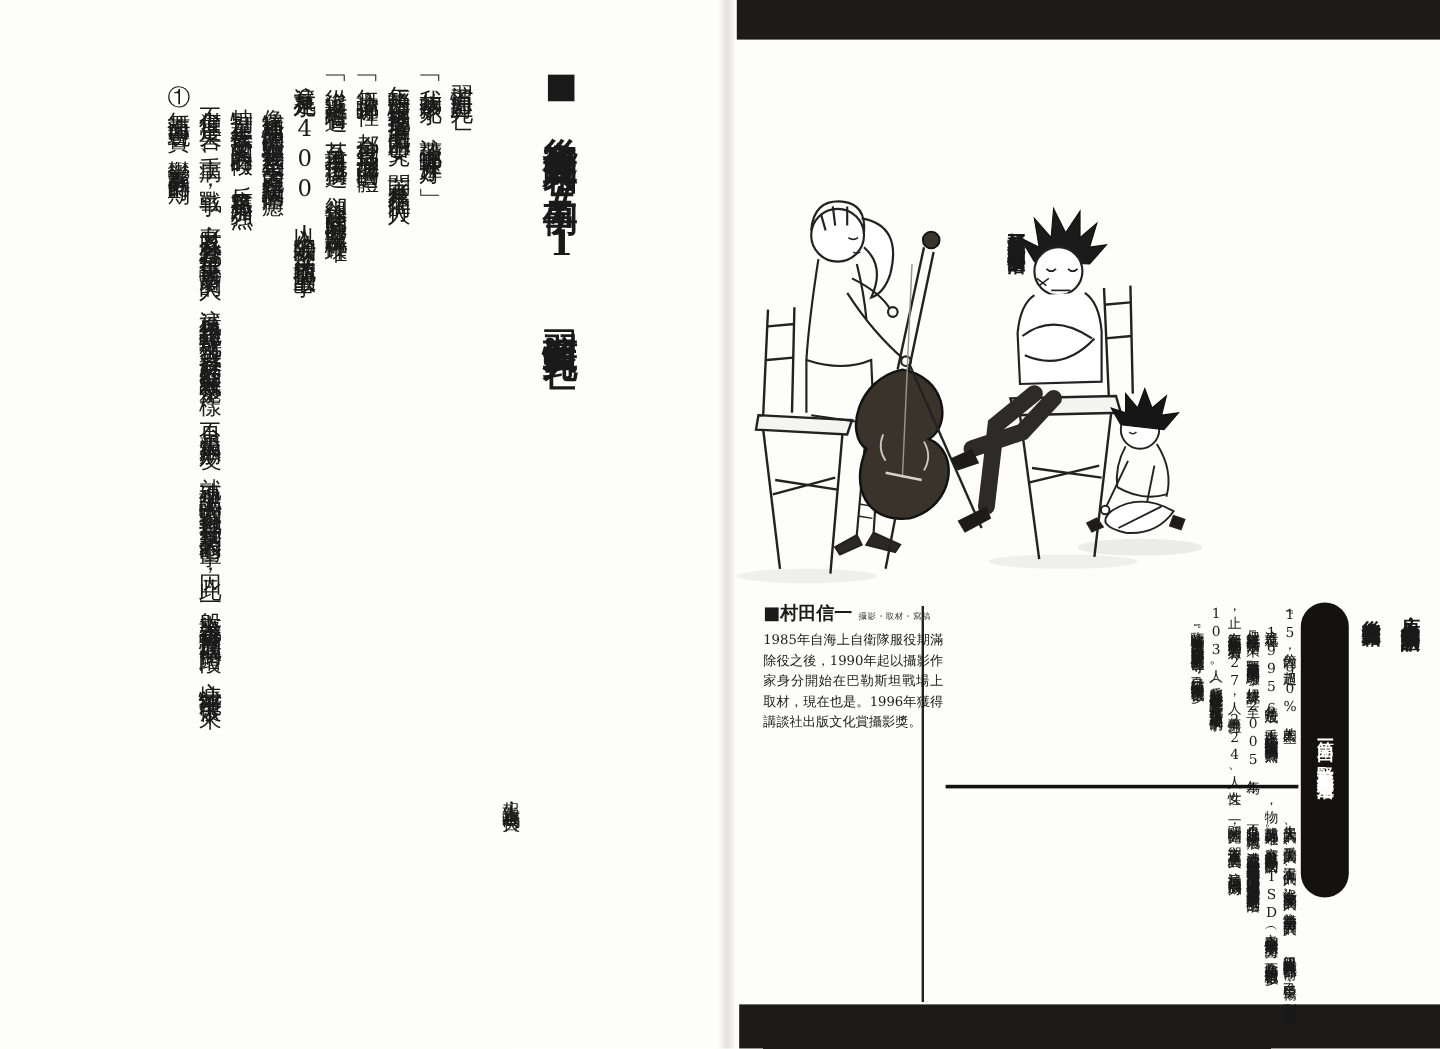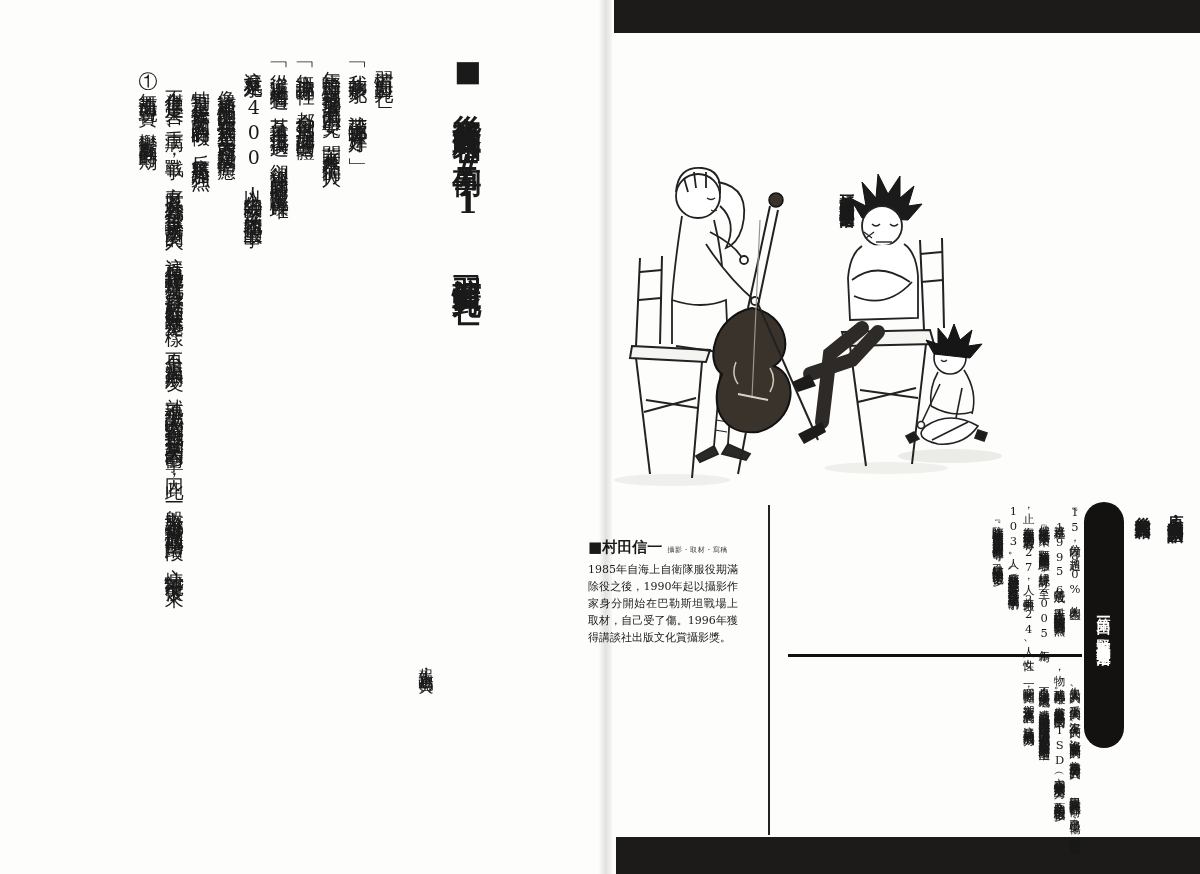--- a/index.html
+++ b/index.html
@@ -34,21 +34,21 @@
   .pill span{color:#ffffff;font-size:14px;font-weight:bold;letter-spacing:0.12em;
              writing-mode:vertical-rl;text-orientation:upright;}
 
   .rp-col-top{position:absolute;left:774px;top:504px;width:308px;height:150px;
               font-size:11.5px;line-height:1.34;letter-spacing:0.08em;}
   .rp-col-bottom{position:absolute;left:774px;top:666px;width:308px;height:170px;
                  font-size:11.5px;line-height:1.34;letter-spacing:0.08em;}
   .rp-hrule{position:absolute;left:788px;top:654px;width:294px;height:2.5px;background:#111;}
   .rp-vrule{position:absolute;left:768px;top:505px;width:1.5px;height:330px;background:#222;}
 
-  .bio{position:absolute;left:588px;top:502px;width:150px;margin-top:36px;}
+  .bio{position:absolute;left:636px;top:502px;width:150px;}
   .bio-head{font-size:15px;font-weight:bold;margin:0 0 4px 0;}
   .bio-roles{font-size:7px;color:#333;letter-spacing:0.08em;font-weight:normal;}
   .bio-text{font-size:11px;line-height:1.55;margin:0;text-align:justify;}
 
   .speech{position:absolute;left:776px;top:182px;width:80px;height:94px;
           font-size:15px;font-weight:bold;line-height:1.3;letter-spacing:0.08em;}
 
   .art{position:absolute;left:610px;top:148px;width:460px;height:352px;}
 </style>
 </head>
@@ -200,17 +200,17 @@
       <p class="ind">一瞬間的搖晃，卻永遠沒有止息的一天。這就是強烈地震的威力。</p>
     </div>
 
     <div class="rp-vrule"></div>
 
     <div class="bio">
       <p class="bio-head sans">
         <span>■村田信一</span>
         <span class="bio-roles">攝影・取材・寫稿</span>
       </p>
-      <p class="bio-text">1985年自海上自衛隊服役期滿除役之後，1990年起以攝影作家身分開始在巴勒斯坦戰場上取材，自己受了傷。1996年獲得講談社出版文化賞攝影獎。</p>
+      <p class="bio-text">1985年自海上自衛隊服役期滿除役之後，1990年起以攝影作家身分開始在巴勒斯坦戰場上取材，現在也是。1996年獲得講談社出版文化賞攝影獎。</p>
     </div>
 
   </div>
 </div>
 
 </body></html>

